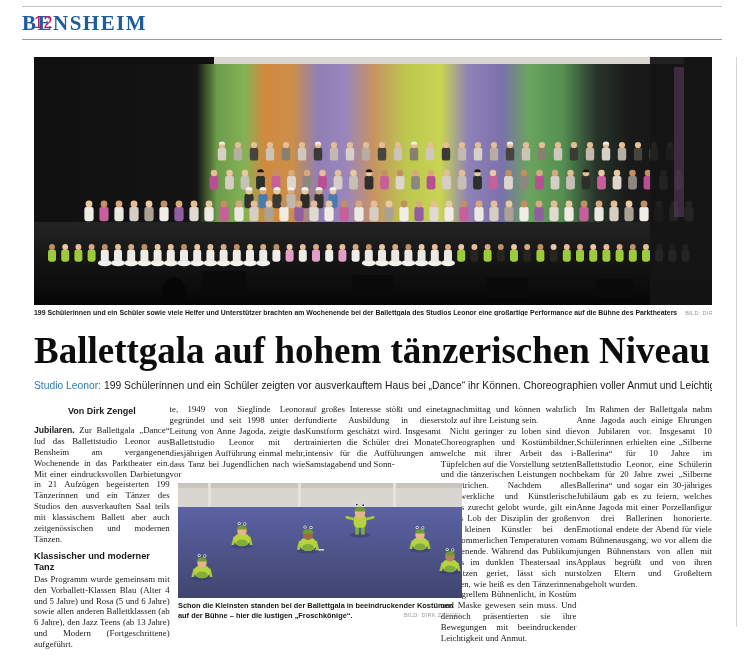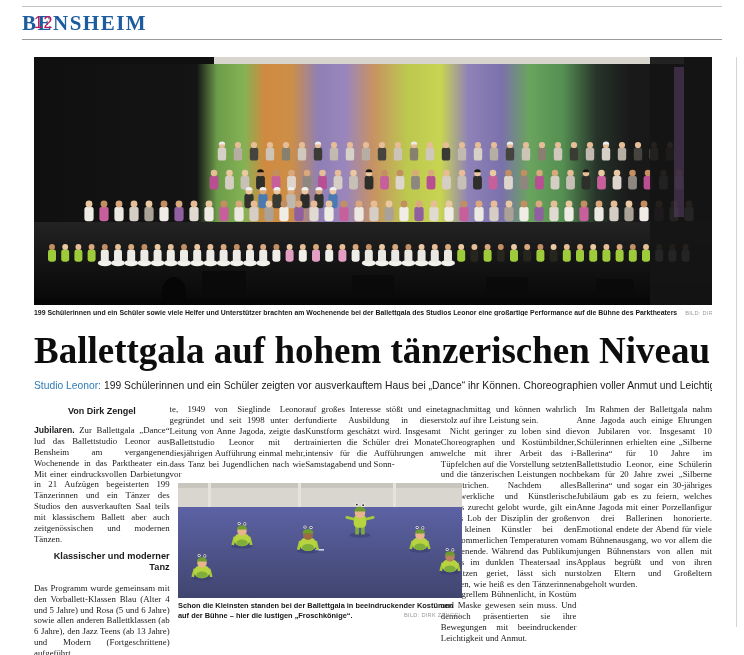--- a/index.html
+++ b/index.html
@@ -45,21 +45,21 @@
   .columns{position:absolute;left:34px;top:404px;width:678px;height:248px;
            display:flex;}
   .col{flex:1;min-width:0;font-size:8.8px;line-height:10.9px;text-align:justify;}
   .byline{font-family:"Liberation Sans",sans-serif;font-weight:bold;font-size:9px;
           text-align:center;margin:2px 0 8px 0;}
   .p{margin:0;}
   .p + .p{margin-top:0;}
   .indent{text-indent:9px;}
   .loc{font-family:"Liberation Sans",sans-serif;font-weight:bold;font-size:8.6px;}
   .subhead{font-family:"Liberation Sans",sans-serif;font-weight:bold;font-size:9.2px;
-           margin:6px 0 10px 0;text-align:right;}
+           margin:6px 0 1px 0;text-align:left;}
 
   
   .smallphoto{position:absolute;left:178px;top:483px;width:284px;}
   .smallphoto svg{display:block;}
   .cap-small{position:relative;display:block;width:284px;margin-top:3px;
              font-size:7.4px;line-height:9.6px;text-align:left;padding-right:2px;}
   .credit-inline{position:absolute;right:0;bottom:0;}
 
   .edge-rule{position:absolute;left:736px;top:57px;width:1px;height:570px;background:#d4d4d4;}
 </style>

